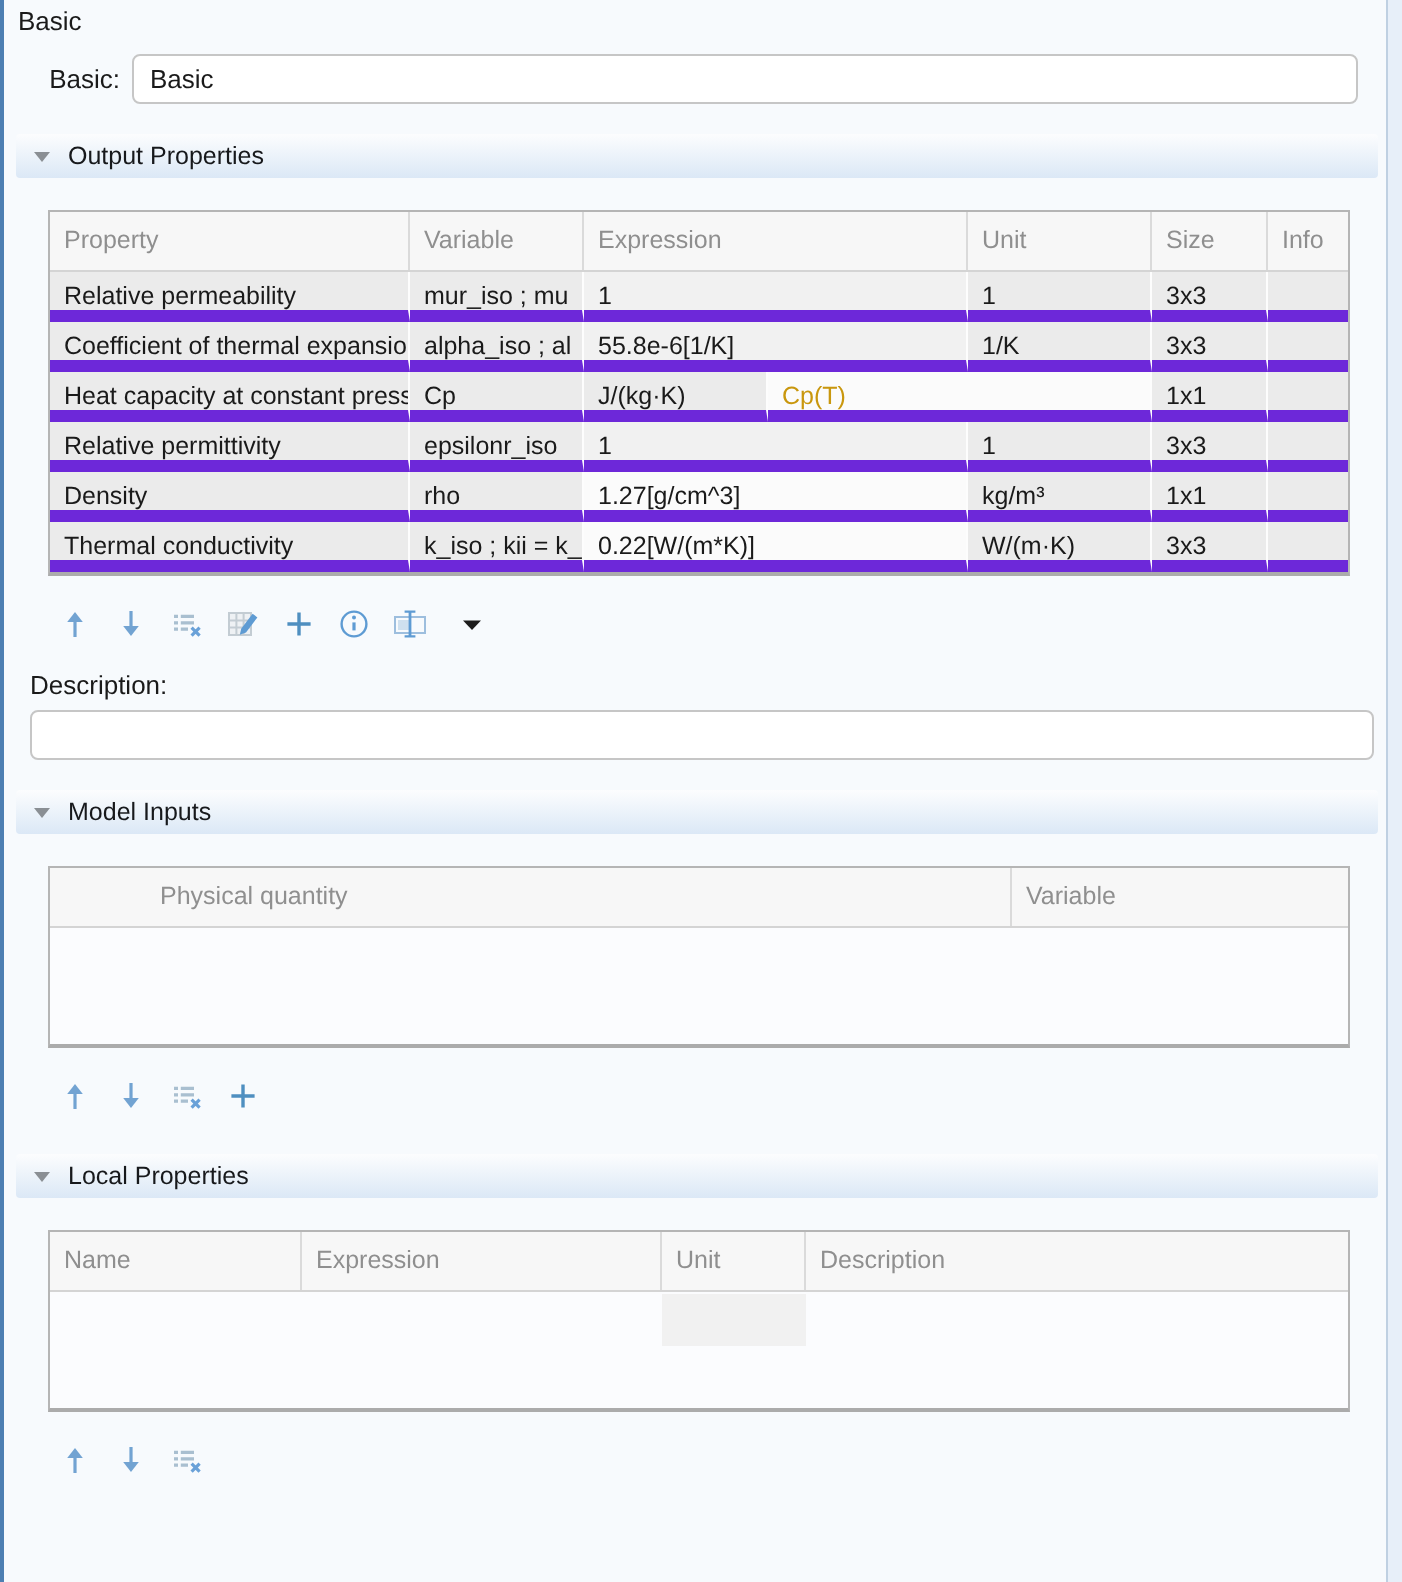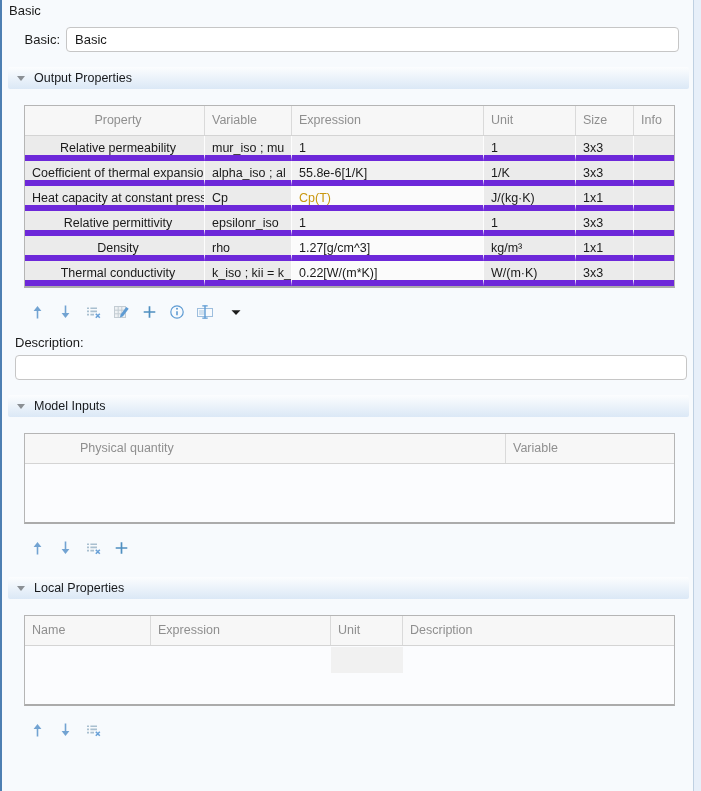--- a/index.html
+++ b/index.html
@@ -64,21 +64,21 @@
   .tr { display: flex; }
   .cell {
     height: 25px; line-height: 24px; padding-left: 7px;
     background: #ebebeb;
     border-right: 1px solid #fdfdfd; border-bottom: 6px solid #6d28d9;
     overflow: hidden; white-space: nowrap;
   }
   .cell.expr-white { background: #fbfbfb; }
   .cell.expr-default { background: #f1f1f1; }
   .cell.expr-function { color: #c9970e; }
-  .c-prop { width: 180px; text-align: center; } .c-var { width: 87px; } .c-expr { width: 192px; }
+  .c-prop { width: 180px; } .c-var { width: 87px; } .c-expr { width: 192px; }
   .c-unit { width: 92px; } .c-size { width: 58px; } .c-info { flex: 1; border-right: none; }
 
   .t-body { height: 58px; background: #fbfcfe; position: relative; }
   .mi-q { width: 433px; margin-left: 48px; } .mi-v { flex: 1; border-right: none; }
   .lp-name { width: 126px; } .lp-expr { width: 180px; } .lp-unit { width: 72px; } .lp-desc { flex: 1; border-right: none; }
   .lp-gray-cell {
     position: absolute; left: 306px; top: 1px; width: 72px; height: 26px;
     background: #f1f1f1;
   }
 
@@ -134,22 +134,22 @@
           <div class="cell c-prop">Coefficient of thermal expansion</div>
           <div class="cell c-var">alpha_iso ; al</div>
           <div class="cell c-expr expr-default">55.8e-6[1/K]</div>
           <div class="cell c-unit">1/K</div>
           <div class="cell c-size">3x3</div>
           <div class="cell c-info"></div>
         </div>
         <div class="tr">
           <div class="cell c-prop">Heat capacity at constant pressure</div>
           <div class="cell c-var">Cp</div>
+          <div class="cell c-unit">J/(kg·K)</div>
           <div class="cell c-expr expr-white expr-function">Cp(T)</div>
-          <div class="cell c-unit">J/(kg·K)</div>
           <div class="cell c-size">1x1</div>
           <div class="cell c-info"></div>
         </div>
         <div class="tr">
           <div class="cell c-prop">Relative permittivity</div>
           <div class="cell c-var">epsilonr_iso</div>
           <div class="cell c-expr expr-default">1</div>
           <div class="cell c-unit">1</div>
           <div class="cell c-size">3x3</div>
           <div class="cell c-info"></div>

